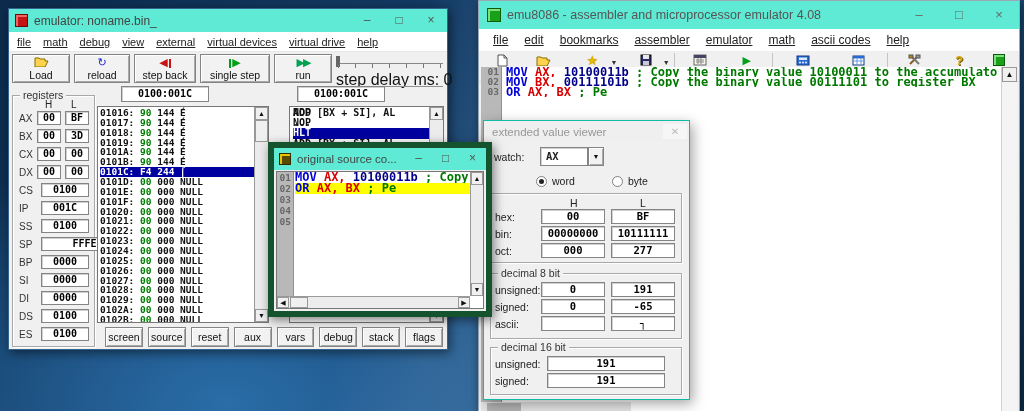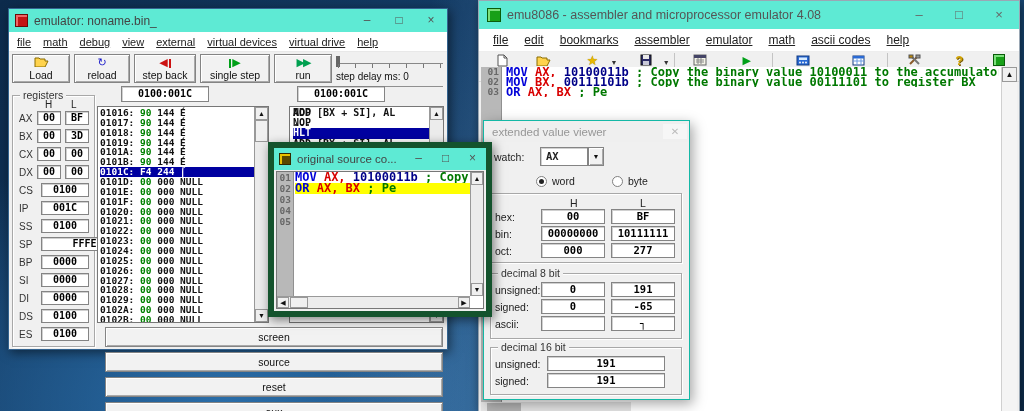--- a/index.html
+++ b/index.html
@@ -31,21 +31,21 @@
   
   #emu-win{left:8px;top:8px;width:438px;height:340px;border:1px solid #33638f;z-index:4;}
   #emu-title{height:23px;}
   #emu-menu{height:19px;border-bottom:1px solid #e8e8e8;padding-left:2px;}
   #emu-toolbar{position:relative;height:36px;background:#f0f0f0;}
   .ebtn{position:absolute;top:2px;height:29px;display:flex;flex-direction:column;align-items:center;justify-content:center;font-size:10.5px;color:#111;}
   .ebtn .ic{height:13px;line-height:13px;font-size:11px;}
   .ic-red{color:#cc1111;} .ic-green{color:#00a018;} .ic-teal{color:#00a050;} .ic-blue{color:#1515c8;font-size:13px;}
   .bar-red{display:inline-block;width:2px;height:9px;background:#cc1111;margin-left:1px;vertical-align:middle;}
   .bar-green{display:inline-block;width:2px;height:9px;background:#00a018;margin-right:1px;vertical-align:middle;}
-  #slider-block{position:absolute;left:327px;top:3px;width:107px;height:30px;font-size:10px;color:#111;}
+  #slider-block{position:absolute;left:327px;top:3px;width:107px;height:30px;font-size:16px;color:#111;}
   #slider-track{position:relative;height:8px;border-bottom:1px solid #888;}
   #slider-ticks{position:absolute;left:2px;right:2px;top:9px;height:4px;
      background:repeating-linear-gradient(90deg,#777 0 1px,transparent 1px 17px);}
   #slider-thumb{position:absolute;left:0;top:1px;width:4px;height:11px;background:#666;}
   #slider-label{position:absolute;left:0;top:16px;white-space:nowrap;}
   #toolbar-underline{position:absolute;left:322px;top:34px;width:112px;border-top:1px solid #909090;}
   .addrbox{position:absolute;height:16px;text-align:center;font-size:10px;line-height:14px;}
   #mem-addr{left:112px;top:77px;width:88px;}
   #dis-addr{left:288px;top:77px;width:88px;}
   #reg-group{position:absolute;left:3px;top:86px;width:83px;height:252px;}
@@ -59,21 +59,21 @@
   .mem-rows{position:absolute;left:2px;top:1px;right:14px;bottom:0;}
   .mem-row{height:9.86px;line-height:9.9px;font-size:9.5px;white-space:pre;color:#111;}
   .mem-row .hx{color:#008000;}
   .mem-row.sel{background:#0000a0;color:#fff;}
   .mem-row.sel .hx{color:#fff;}
   #dis-list{left:280px;top:97px;width:155px;height:217px;}
   .dis-rows{position:absolute;left:3px;top:1px;right:14px;}
   .dis-row{height:10.2px;line-height:10.2px;font-size:10px;white-space:pre;color:#111;}
   .dis-row.sel{background:#0000a0;color:#fff;}
   #dis-bottom{position:absolute;left:3px;bottom:2px;right:14px;}
-  #panel-buttons{position:absolute;left:96px;top:318px;width:338px;height:20px;display:flex;gap:5px;flex-direction:column;}
+  #panel-buttons{position:absolute;left:96px;top:318px;width:338px;height:20px;display:flex;gap:5px;}
   .pbtn{flex:1;font-size:10.5px;color:#111;text-align:center;line-height:18px;}
 
   
   #src-win{left:268px;top:142px;width:212px;height:163px;border:6px solid #14532d;z-index:5;}
   #src-title{height:22px;}
   #src-body{position:absolute;left:2px;top:23px;right:2px;bottom:2px;background:#fff;border:1px solid #777;box-sizing:border-box;}
   .gutter{position:absolute;left:0;top:0;bottom:0;background:#b8b8b8;border-right:1px solid #909090;box-sizing:border-box;}
   #src-gutter{width:17px;bottom:12px;}
   .ln-num{font-size:9.5px;color:#686868;text-align:right;padding-right:2px;font-family:"DejaVu Sans Mono",monospace;font-weight:bold;}
   #src-gutter .ln-num{height:11px;line-height:11px;}

